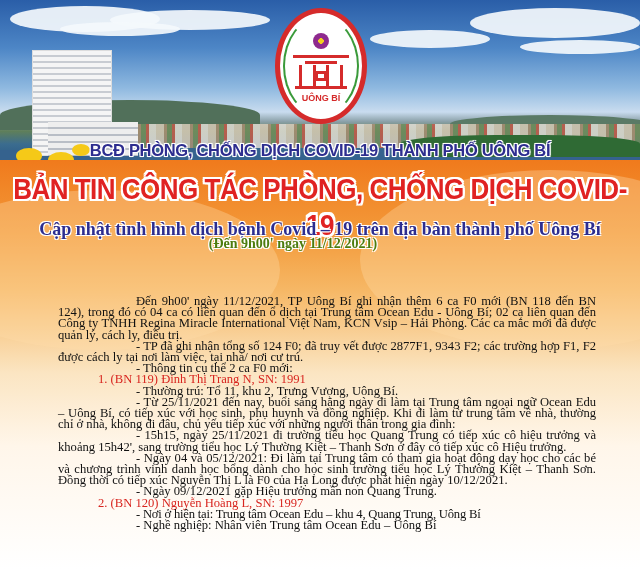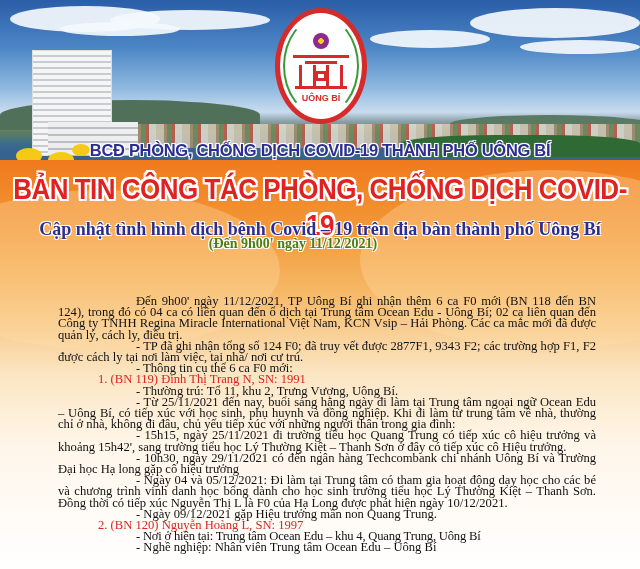--- a/index.html
+++ b/index.html
@@ -101,27 +101,26 @@
   </div>
 
   <div class="org-line">BCĐ PHÒNG, CHỐNG DỊCH COVID-19 THÀNH PHỐ UÔNG BÍ</div>
   <div class="headline">BẢN TIN CÔNG TÁC PHÒNG, CHỐNG DỊCH COVID-19</div>
   <div class="sub1">Cập nhật tình hình dịch bệnh Covid – 19  trên địa bàn thành phố Uông Bí</div>
   <div class="sub2">(Đến 9h00' ngày 11/12/2021)</div>
 
   <div class="article">
     <p class="i1">Đến 9h00' ngày 11/12/2021, TP Uông Bí ghi nhận thêm 6 ca F0 mới (BN 118 đến BN 124), trong đó có 04 ca có liên quan đến ổ dịch tại Trung tâm Ocean Edu - Uông Bí; 02 ca liên quan đến Công ty TNHH Regina Miracle International Việt Nam, KCN Vsip – Hải Phòng. Các ca mắc mới đã được quản lý, cách ly, điều trị.</p>
     <p class="i1">- TP đã ghi nhận tổng số 124 F0; đã truy vết được 2877F1, 9343 F2; các trường hợp F1, F2 được cách ly tại nơi làm việc, tại nhà/ nơi cư trú.</p>
-    <p class="i1">- Thông tin cụ thể 6 ca F0 mới:</p>
+    <p class="i1">- Thông tin cụ thể 2 ca F0 mới:</p>
 
     <p class="case">1. (BN 119) Đinh Thị Trang N, SN: 1991</p>
     <p class="i1">- Thường trú: Tổ 11, khu 2, Trưng Vương, Uông Bí.</p>
     <p class="i1">- Từ 25/11/2021 đến nay, buổi sáng hằng ngày đi làm tại Trung tâm ngoại ngữ Ocean Edu – Uông Bí, có tiếp xúc với học sinh, phụ huynh và đồng nghiệp. Khi đi làm từ trung tâm về nhà, thường chỉ ở nhà, không đi đâu, chủ yếu tiếp xúc với những người thân trong gia đình:</p>
     <p class="i3">- 15h15, ngày 25/11/2021 đi trường tiểu học Quang Trung có tiếp xúc cô hiệu trưởng và khoảng 15h42', sang trường tiểu học Lý Thường Kiệt – Thanh Sơn ở đây có tiếp xúc cô Hiệu trưởng.</p>
-    <p class="i3">- 10h30, ngày 29/11/2021 có đến ngân hàng Techcombank chi nhánh Uông Bí và Trường Đại học Hạ long gặp cô hiệu trưởng</p>
     <p class="i3">- Ngày 04 và 05/12/2021: Đi làm tại Trung tâm có tham gia hoạt động dạy học cho các bé và chương trình vinh danh học bổng dành cho học sinh trường tiểu học Lý Thường Kiệt – Thanh Sơn. Đồng thời có tiếp xúc Nguyễn Thị L là F0 của Hạ Long được phát hiện ngày 10/12/2021.</p>
     <p class="i3">- Ngày 09/12/2021 gặp Hiệu trưởng mần non Quang Trung.</p>
 
     <p class="case">2. (BN 120) Nguyễn Hoàng L, SN: 1997</p>
     <p class="i1 sans">- Nơi ở hiện tại: Trung tâm Ocean Edu – khu 4, Quang Trung, Uông Bí</p>
     <p class="i1">- Nghề nghiệp: Nhân viên Trung tâm Ocean Edu – Uông Bí</p>
 
   </div>
 </div>
 

